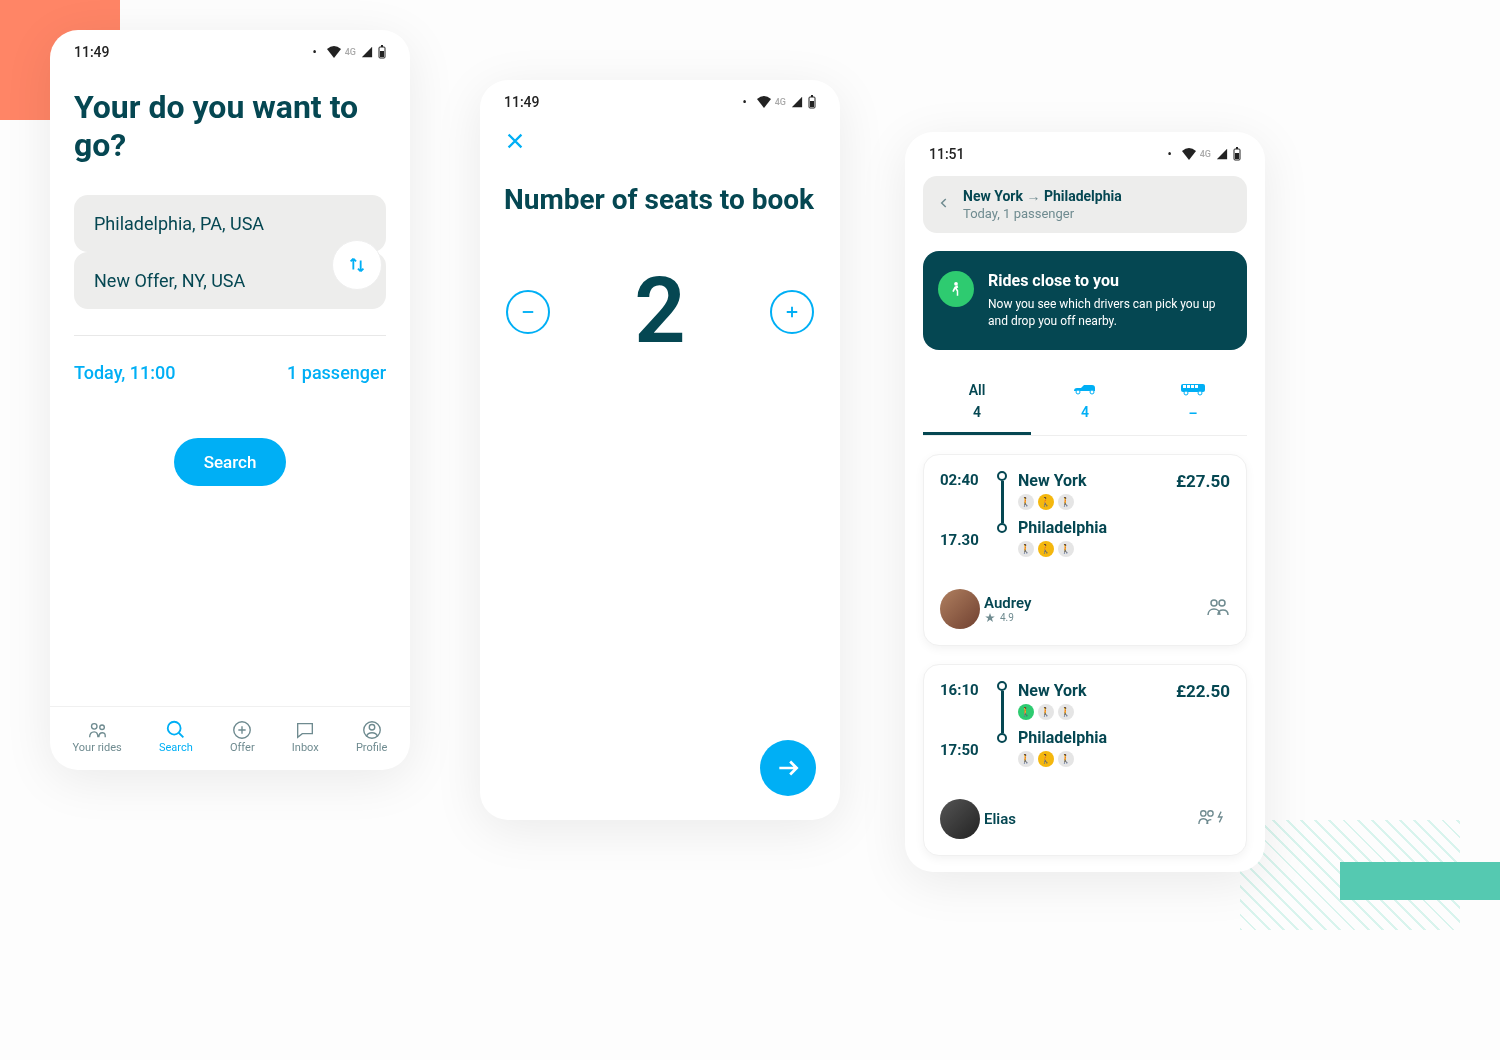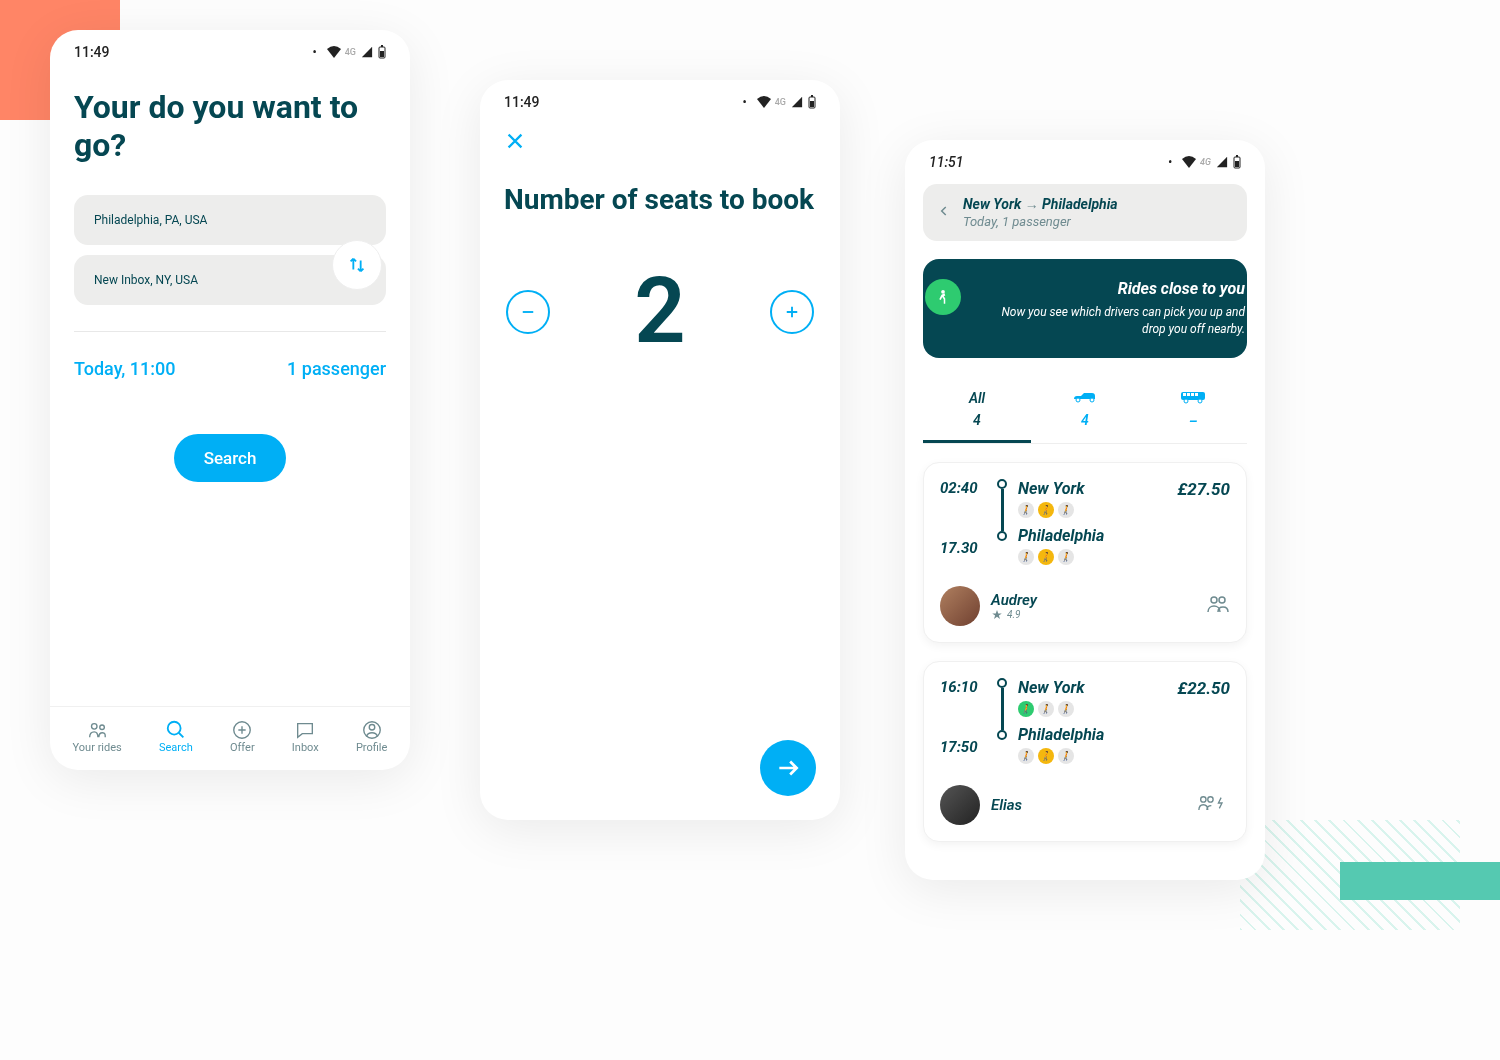--- a/index.html
+++ b/index.html
@@ -35,21 +35,21 @@
     width: 360px;
     background: #fff;
     border-radius: 28px;
     box-shadow: 0 10px 50px rgba(0,0,0,0.08);
     overflow: hidden;
     display: flex;
     flex-direction: column;
   }
   .phone1 { left: 50px; top: 30px; height: 740px; }
   .phone2 { left: 480px; top: 80px; height: 740px; }
-  .phone3 { left: 905px; top: 140px; height: 740px; font-style: italic; }
+  .phone3 { left: 905px; top: 132px; height: 740px; }
 
   .status-bar {
     display: flex; justify-content: space-between; align-items: center;
     padding: 14px 24px 8px;
     font-size: 14px;
     color: #222;
     font-weight: 500;
   }
   .status-icons { display: flex; align-items: center; gap: 4px; font-size: 12px; }
 
@@ -60,23 +60,22 @@
     font-size: 32px;
     font-weight: 700;
     color: #054752;
     line-height: 1.2;
     margin: 20px 0 30px;
   }
   .location-input {
     background: #ededec;
     border-radius: 14px;
     padding: 18px 20px;
-    font-size: 12px;
+    font-size: 18px;
     color: #054752;
-    margin-bottom: 10px;
     font-weight: 400;
   }
   .swap-btn {
     position: absolute;
     right: 28px; top: 172px;
     width: 50px; height: 50px;
     background: #fff;
     border: 1px solid #eee;
     border-radius: 50%;
     display: flex; align-items: center; justify-content: center;
@@ -147,25 +146,24 @@
     display: flex; align-items: center; gap: 12px;
     margin-top: 6px;
   }
   .chevron-left { color: #6f8b90; }
   .summary-route { font-size: 14px; font-weight: 700; color: #054752; }
   .summary-sub { font-size: 13px; color: #6f8b90; margin-top: 2px; }
 
   .info-card {
     background: #054752;
     border-radius: 16px;
-    padding: 20px 2px;
+    padding: 20px 15px;
     margin-top: 18px;
     display: flex; gap: 14px;
     color: #fff;
-    text-align: right;
   }
   .info-icon {
     width: 36px; height: 36px;
     background: #2ecb70;
     border-radius: 50%;
     display: flex; align-items: center; justify-content: center;
     flex-shrink: 0;
   }
   .info-title { font-weight: 700; font-size: 16px; margin-bottom: 6px; }
   .info-text { font-size: 12px; line-height: 1.4; }
@@ -199,22 +197,22 @@
   .timeline-col { display: flex; flex-direction: column; align-items: center; width: 12px; }
   .tl-dot { width: 10px; height: 10px; border: 2px solid #054752; border-radius: 50%; background: #fff; }
   .tl-line { width: 3px; height: 42px; background: #054752; }
   .walk-icons { display: flex; gap: 4px; margin-top: 4px; }
   .walk-dot { width: 16px; height: 16px; border-radius: 50%; display: flex; align-items: center; justify-content: center; font-size: 9px; color: #fff; }
   .w-grey { background: #e5e5e5; }
   .w-yellow { background: #f4b70e; }
   .w-green { background: #2ecb70; }
 
   .driver-row {
-    display: flex; align-items: center; gap: 11px;
-    margin-top: 21px;
+    display: flex; align-items: center; gap: 4px;
+    margin-top: 32px;
   }
   .avatar {
     width: 40px; height: 40px; border-radius: 50%;
     background: linear-gradient(135deg,#b08060,#704030);
   }
   .avatar2 { background: linear-gradient(135deg,#555,#222); }
   .driver-name { font-weight: 600; color: #054752; font-size: 15px; }
   .driver-rating { font-size: 10px; color: #6f8b90; display: flex; align-items: center; gap: 4px; }
   .right-icon { margin-left: auto; color: #6f8b90; }
 </style>
@@ -239,21 +237,21 @@
       <svg width="8" height="14" viewBox="0 0 8 14">
           <rect x="1" y="2" width="6" height="11" rx="1" fill="none" stroke="#222"></rect>
           <rect x="3" y="0" width="2" height="2" fill="#222"></rect>
           <rect x="2" y="6" width="4" height="6" fill="#222"></rect>
         </svg>
     </span>
   </div>
   <div class="phone-body">
     <h1 class="title-big">Your do you want to go?</h1>
     <div class="location-input">Philadelphia, PA, USA</div>
-    <div class="location-input">New Inbox, NY, USA</div>
+    <div class="location-input">New Offer, NY, USA</div>
     <div class="swap-btn">
       <svg width="22" height="22" viewBox="0 0 24 24" fill="none" stroke="#00aff5" stroke-width="2">
         <path d="M8 5v12M8 5l-3 3M8 5l3 3M16 19V7M16 19l-3-3M16 19l3-3"></path>
       </svg>
     </div>
     <div class="divider1"></div>
     <div class="row-flex">
       <span class="blue-text">Today, 11:00</span>
       <span class="blue-text">1 passenger</span>
     </div>

